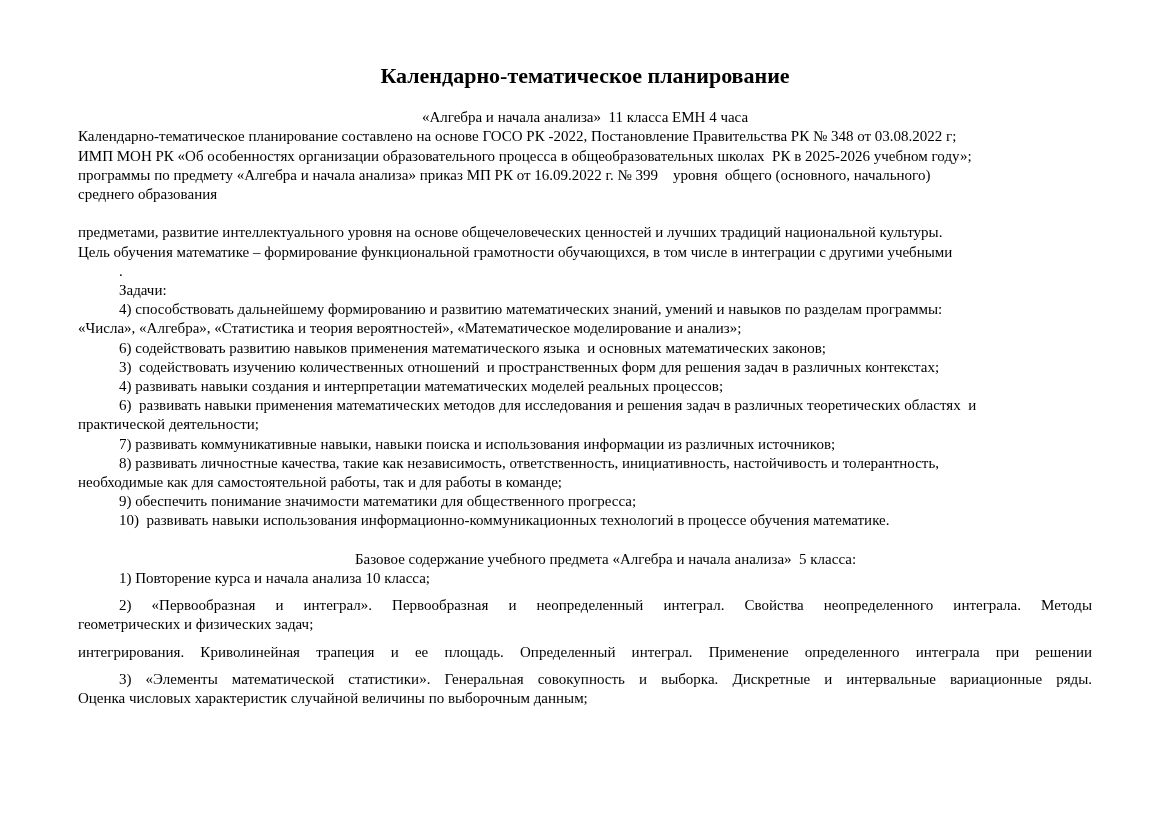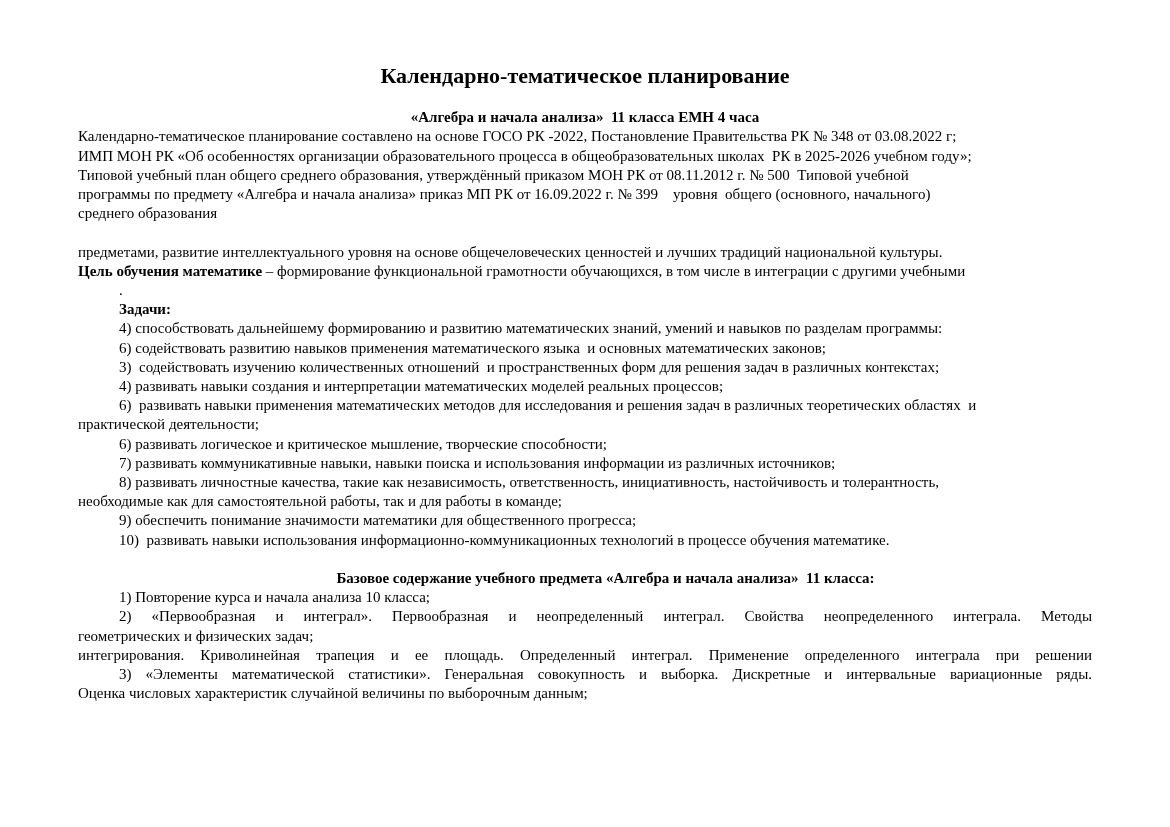--- a/index.html
+++ b/index.html
@@ -30,60 +30,60 @@
     text-align: center;
     white-space: normal;
   }
   .line {
     line-height: 19.2px;
     min-height: 19.2px;
     text-align: left;
     white-space: pre;      
   }
   .center { text-align: center; }
-  .bold   { font-weight: bold; }
+  .bold   { font-weight: normal; }
   .indent { text-indent: 41px; }
   .justify {
     white-space: normal;
     text-align: justify;
     text-align-last: justify;
+    margin-top: 8px;
   }
 </style>
 </head>
 <body>
 
 <div class="page">
   <h1 class="title">Календарно-тематическое планирование</h1>
   <div class="line"></div>
   <div class="line center bold">«Алгебра и начала анализа»  11 класса ЕМН 4 часа</div>
   <div id="body-lines">
       <div class="line">Календарно-тематическое планирование составлено на основе ГОСО РК -2022, Постановление Правительства РК № 348 от 03.08.2022 г;</div>
       <div class="line">ИМП МОН РК «Об особенностях организации образовательного процесса в общеобразовательных школах  РК в 2025-2026 учебном году»;</div>
-      <div class="line">Типовой учебный план общего среднего образования, утверждённый приказом МОН РК от 08.11.2012 г. № 500  Типовой учебной</div>
       <div class="line">программы по предмету «Алгебра и начала анализа» приказ МП РК от 16.09.2022 г. № 399    уровня  общего (основного, начального)</div>
       <div class="line">среднего образования</div>
       <div class="line"></div>
       <div class="line">предметами, развитие интеллектуального уровня на основе общечеловеческих ценностей и лучших традиций национальной культуры.</div>
       <div class="line"><span class="bold">Цель обучения математике</span><span> – формирование функциональной грамотности обучающихся, в том числе в интеграции с другими учебными</span></div>
       <div class="line indent">.</div>
       <div class="line indent bold">Задачи:</div>
       <div class="line indent">4) способствовать дальнейшему формированию и развитию математических знаний, умений и навыков по разделам программы:</div>
+      <div class="line">«Числа», «Алгебра», «Статистика и теория вероятностей», «Математическое моделирование и анализ»;</div>
       <div class="line indent">6) содействовать развитию навыков применения математического языка  и основных математических законов;</div>
       <div class="line indent">3)  содействовать изучению количественных отношений  и пространственных форм для решения задач в различных контекстах;</div>
       <div class="line indent">4) развивать навыки создания и интерпретации математических моделей реальных процессов;</div>
       <div class="line indent">6)  развивать навыки применения математических методов для исследования и решения задач в различных теоретических областях  и</div>
       <div class="line">практической деятельности;</div>
-      <div class="line indent">6) развивать логическое и критическое мышление, творческие способности;</div>
       <div class="line indent">7) развивать коммуникативные навыки, навыки поиска и использования информации из различных источников;</div>
       <div class="line indent">8) развивать личностные качества, такие как независимость, ответственность, инициативность, настойчивость и толерантность,</div>
       <div class="line">необходимые как для самостоятельной работы, так и для работы в команде;</div>
       <div class="line indent">9) обеспечить понимание значимости математики для общественного прогресса;</div>
       <div class="line indent">10)  развивать навыки использования информационно-коммуникационных технологий в процессе обучения математике.</div>
       <div class="line"></div>
-      <div class="line center bold indent">Базовое содержание учебного предмета «Алгебра и начала анализа»  11 класса:</div>
+      <div class="line center bold indent">Базовое содержание учебного предмета «Алгебра и начала анализа»  5 класса:</div>
       <div class="line indent">1) Повторение курса и начала анализа 10 класса;</div>
       <div class="line indent justify">2) «Первообразная и интеграл». Первообразная и неопределенный интеграл. Свойства неопределенного интеграла. Методы</div>
       <div class="line">геометрических и физических задач;</div>
       <div class="line justify">интегрирования. Криволинейная трапеция и ее площадь. Определенный интеграл. Применение определенного интеграла при решении</div>
       <div class="line indent justify">3) «Элементы математической статистики». Генеральная совокупность и выборка. Дискретные и интервальные вариационные ряды.</div>
       <div class="line">Оценка числовых характеристик случайной величины по выборочным данным;</div>
     </div>
 </div>
 
 </body></html>

